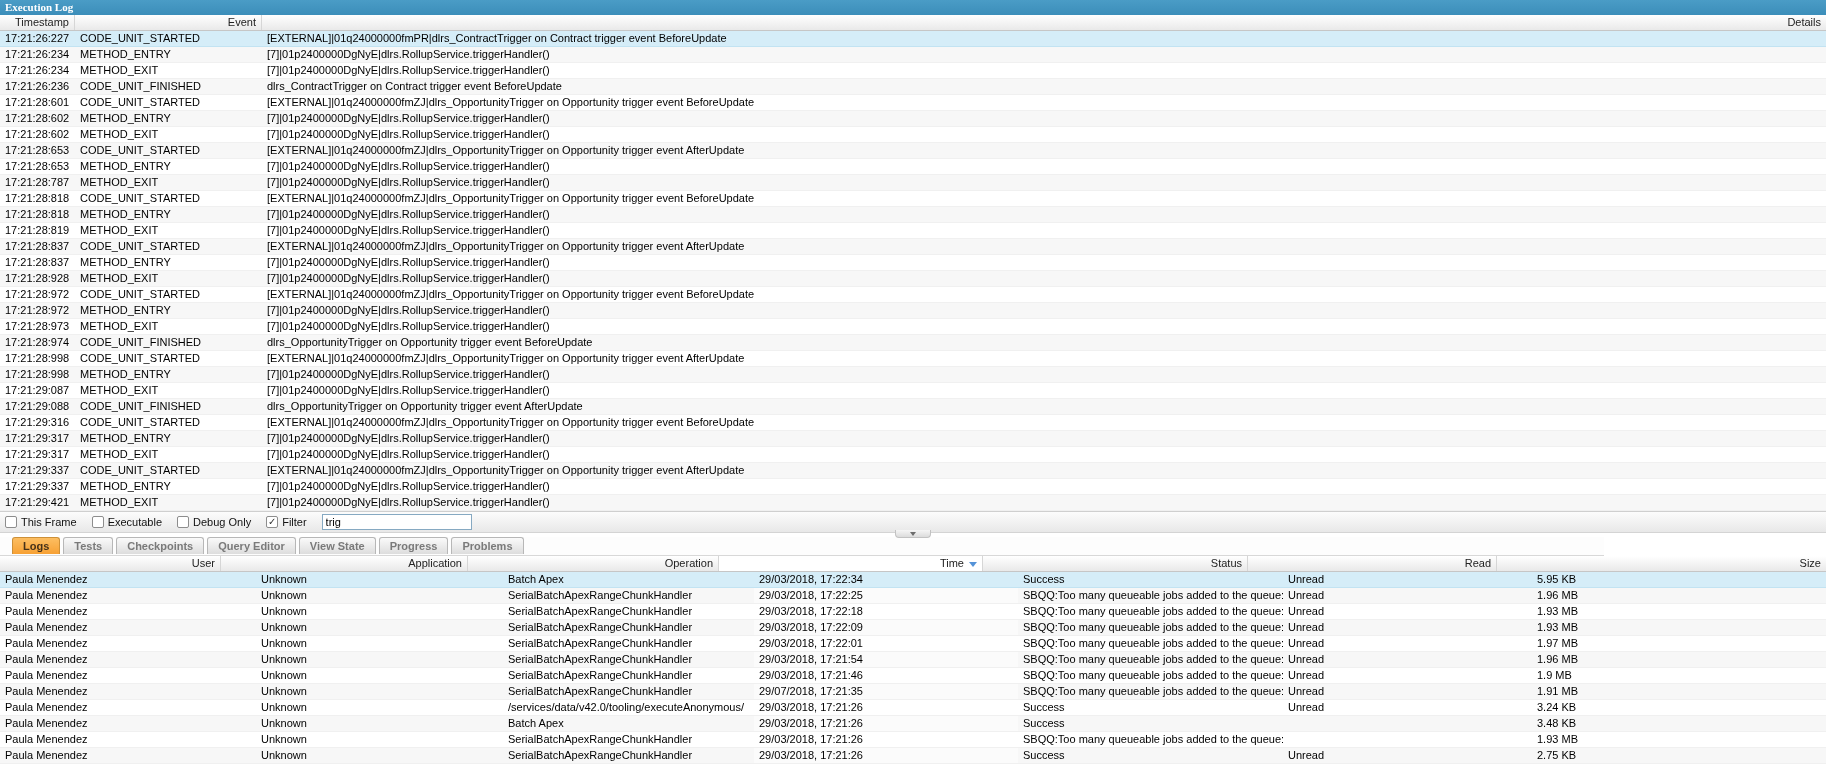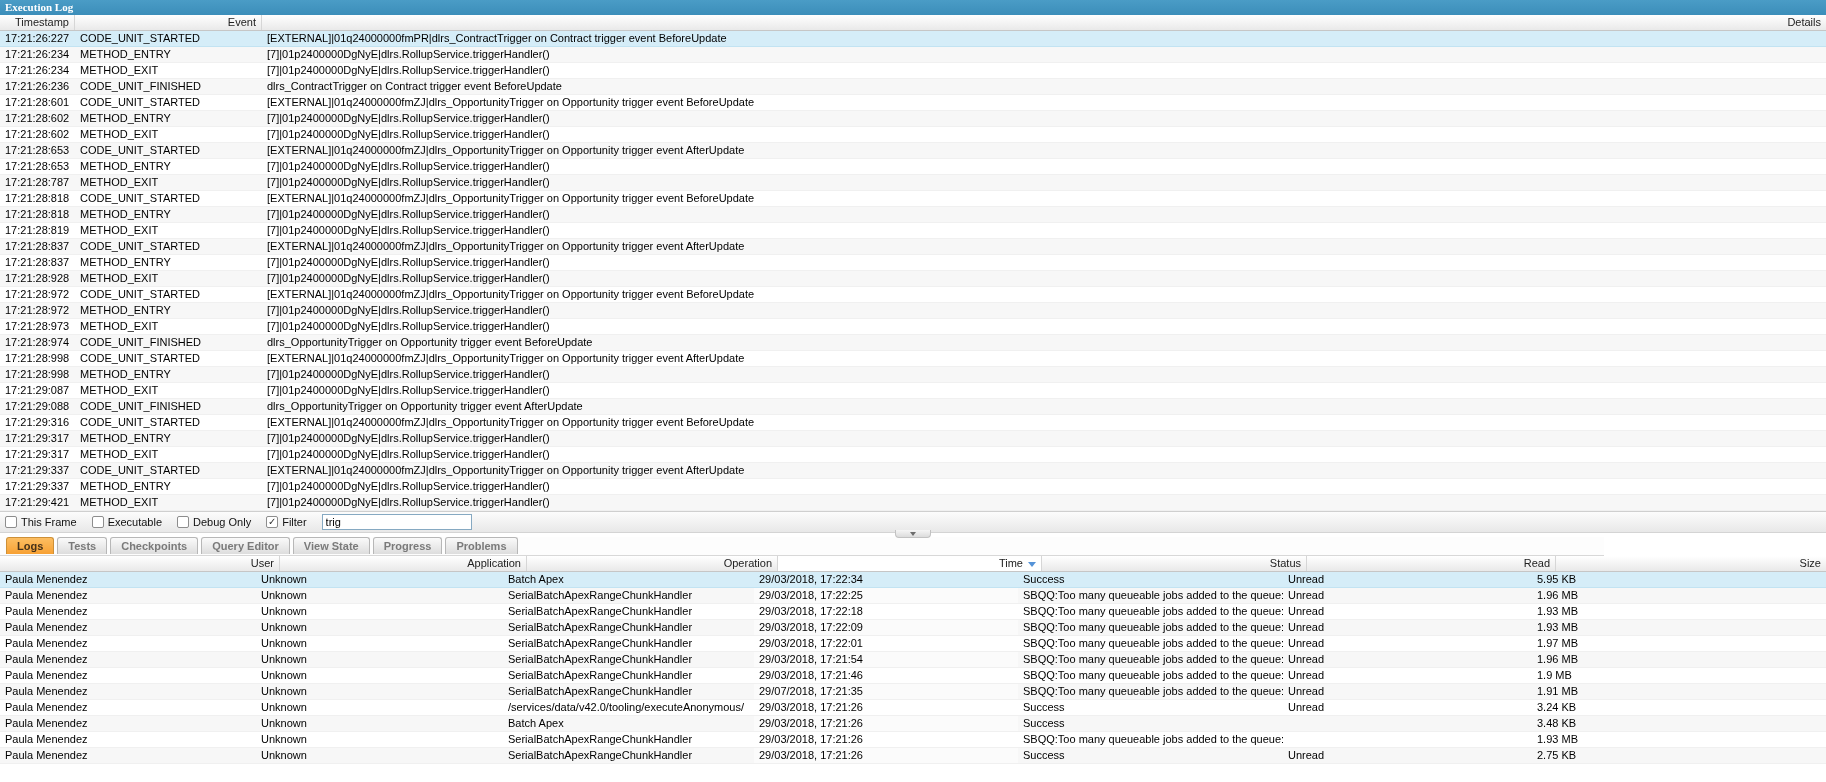--- a/index.html
+++ b/index.html
@@ -71,37 +71,37 @@
   }
   .split-handle .arrow {
     width: 0; height: 0; margin-top: 1px;
     border-left: 3px solid transparent; border-right: 3px solid transparent;
     border-top: 4px solid #6d6d6d;
   }
 
   
   .tabs {
     position: absolute; top: 537px; left: 0; width: 1604px; height: 19px;
-    display: flex; align-items: flex-start; padding-left: 6px;
+    display: flex; align-items: flex-start; padding-left: 12px;
     background: #fdfdfd; border-bottom: 1px solid #d8d8d8;
   }
   .tab {
     height: 17px; line-height: 16px; padding: 0 10px; margin-right: 3px;
     background: linear-gradient(#fafafa, #dddddd);
     border: 1px solid #b7b7b7; border-bottom: none; border-radius: 3px 3px 0 0;
     color: #7a7a7a; font-weight: bold; white-space: nowrap;
   }
   .tab.active {
     background: linear-gradient(#fcbe62, #f7a134);
     border-color: #cd9038; color: #46321a;
   }
 
   
   .logs-head { top: 556px; }
-  .logs-head .hcell:nth-child(1) { width: 280px; }
+  .logs-head .hcell:nth-child(1) { width: 221px; }
   .logs-head .hcell:nth-child(2) { width: 247px; }
   .logs-head .hcell:nth-child(3) { width: 251px; }
   .logs-head .hcell:nth-child(4) { width: 264px; }
   .logs-head .hcell:nth-child(5) { width: 265px; }
   .logs-head .hcell:nth-child(6) { width: 249px; }
   .logs-head .hcell:nth-child(7) { flex: 1; }
   .logs-head .hcell.sorted { background: #fff; }
   .sort-arrow {
     display: inline-block; margin-left: 5px; width: 0; height: 0;
     border-left: 4px solid transparent; border-right: 4px solid transparent;

